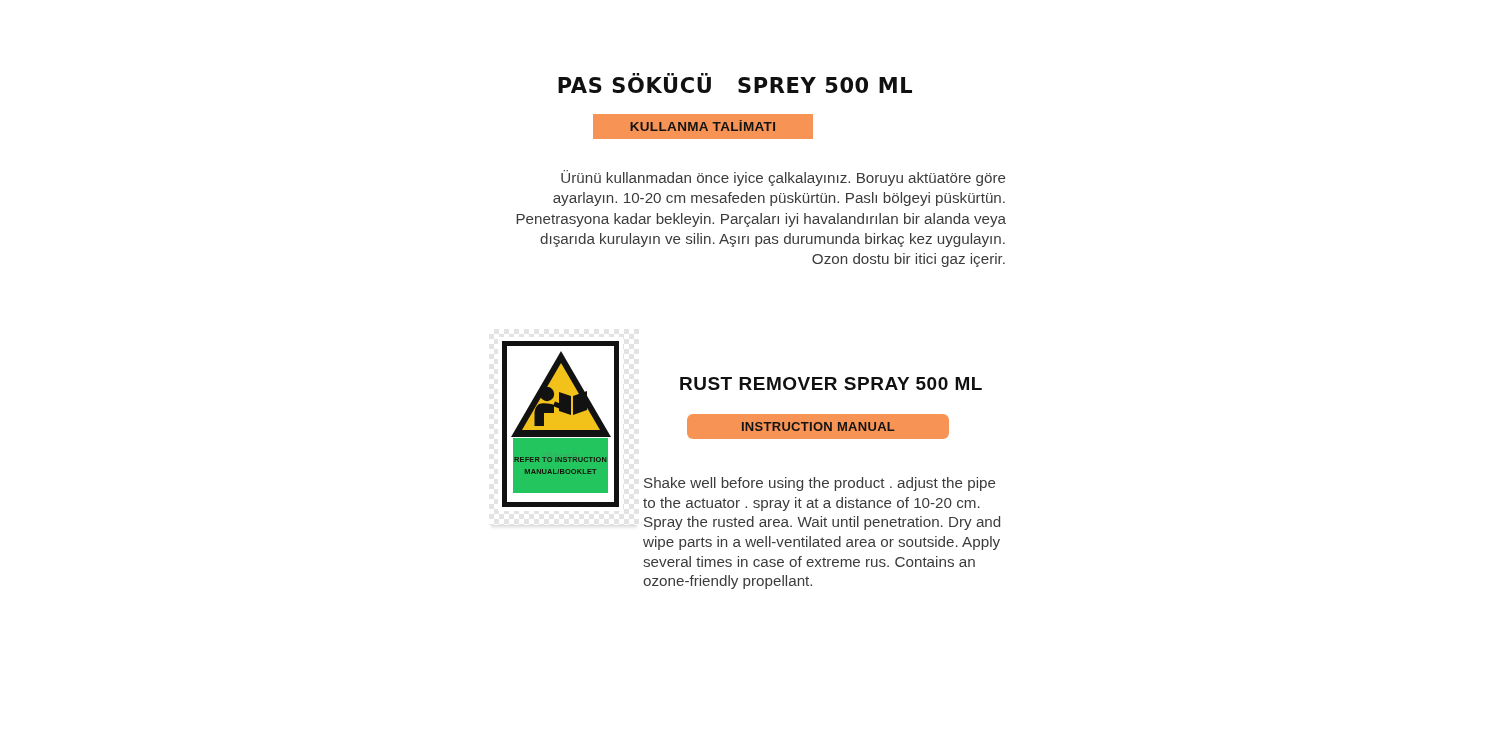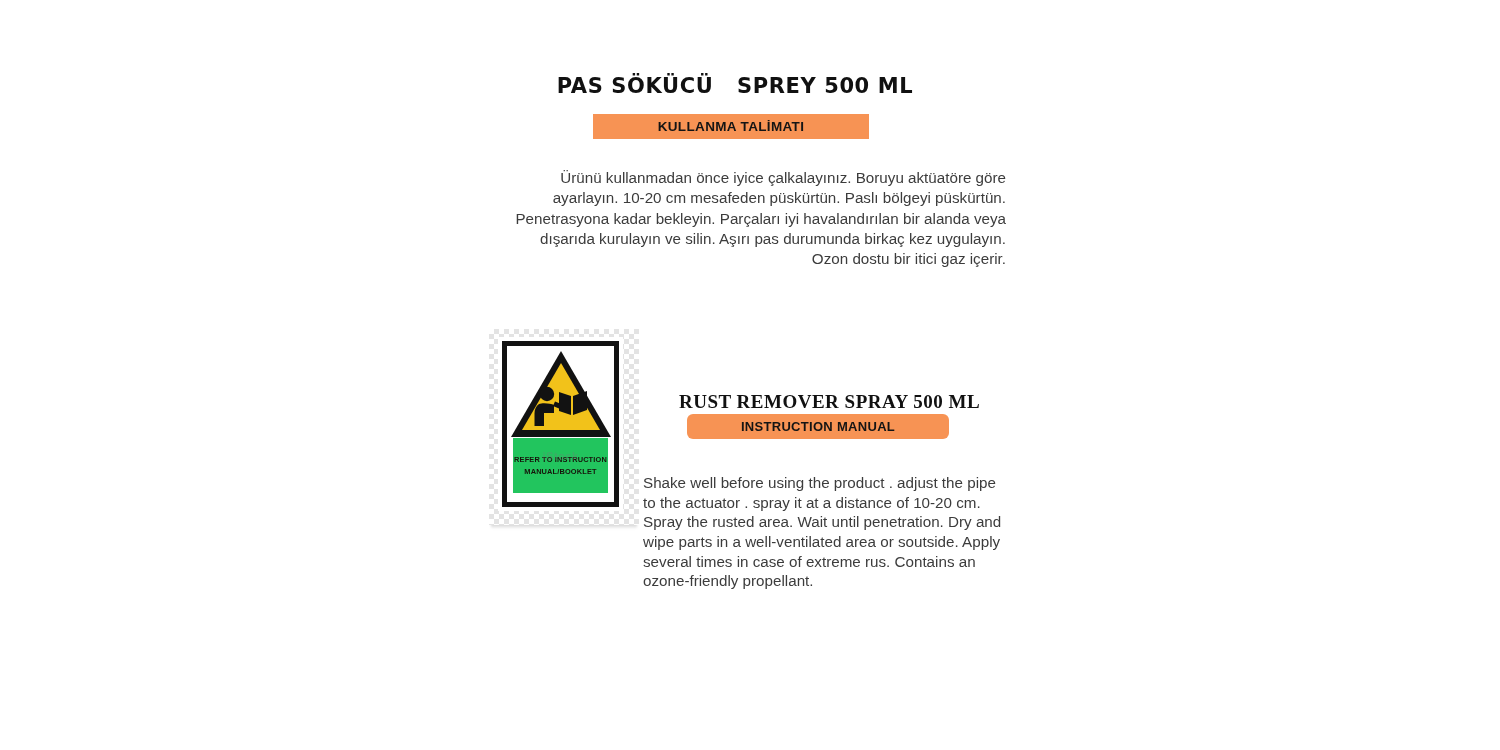--- a/index.html
+++ b/index.html
@@ -41,21 +41,21 @@
     font-size: 21px;
     letter-spacing: 0.6px;
     color: #111111;
     white-space: pre;
   }
 
   .banner-tr {
     position: absolute;
     left: 593px;
     top: 114px;
-    width: 276px;
+    width: 220px;
     height: 25px;
     background: #f79354;
     display: flex;
     align-items: center;
     justify-content: center;
   }
   .banner-tr .banner-label {
     font-family: "Liberation Sans", sans-serif;
     font-weight: 700;
     font-size: 13.5px;
@@ -175,27 +175,26 @@
     font-weight: 700;
     letter-spacing: 0.5px;
     color: rgba(120,120,120,0.30);
     pointer-events: none;
   }
 
   .title-en {
     position: absolute;
     left: 679px;
     top: 373px;
-    font-family: Liberation Serif, serif;
+    font-family: Liberation Sans, sans-serif;
     font-weight: 700;
     font-size: 19px;
     letter-spacing: 0.5px;
     color: #111111;
     white-space: nowrap;
-    margin-top: 18px;
   }
 
   .banner-en {
     position: absolute;
     left: 687px;
     top: 414px;
     width: 262px;
     height: 25px;
     background: #f79354;
     display: flex;

